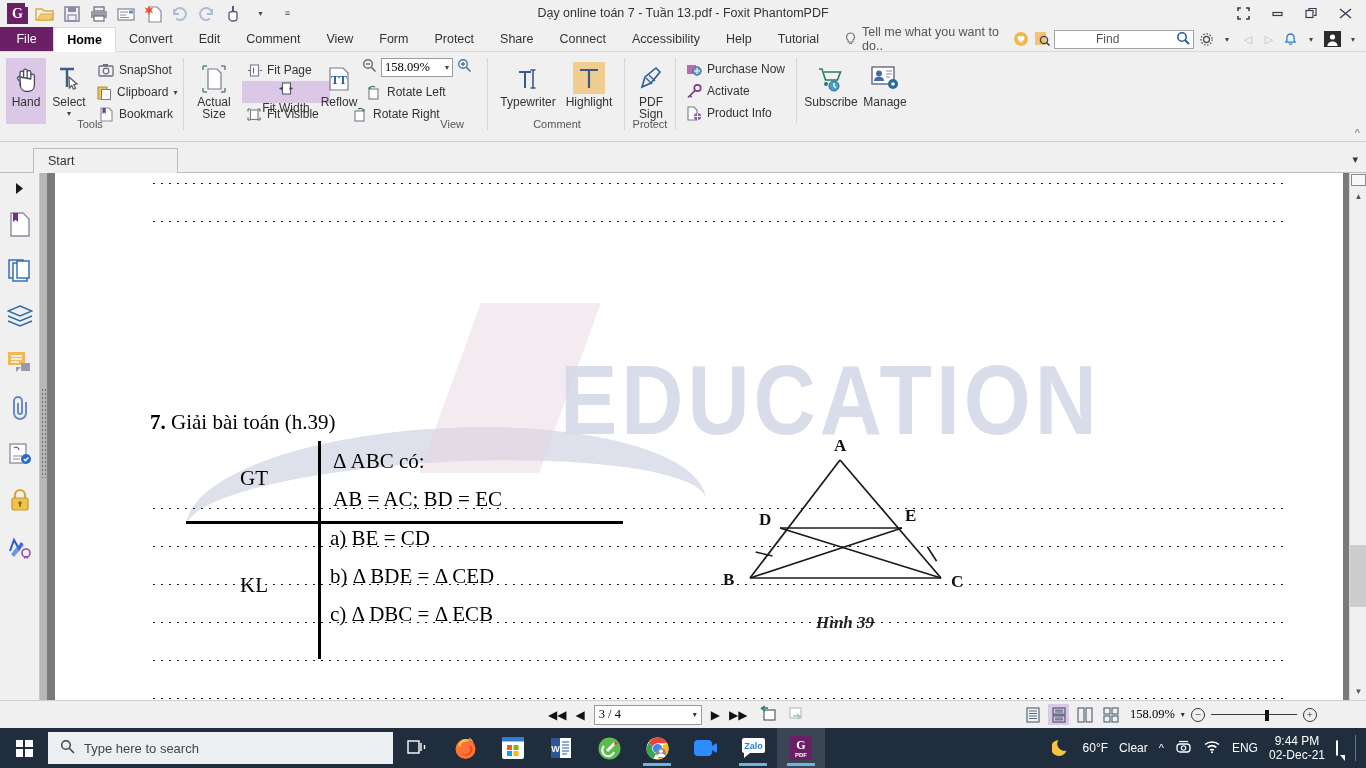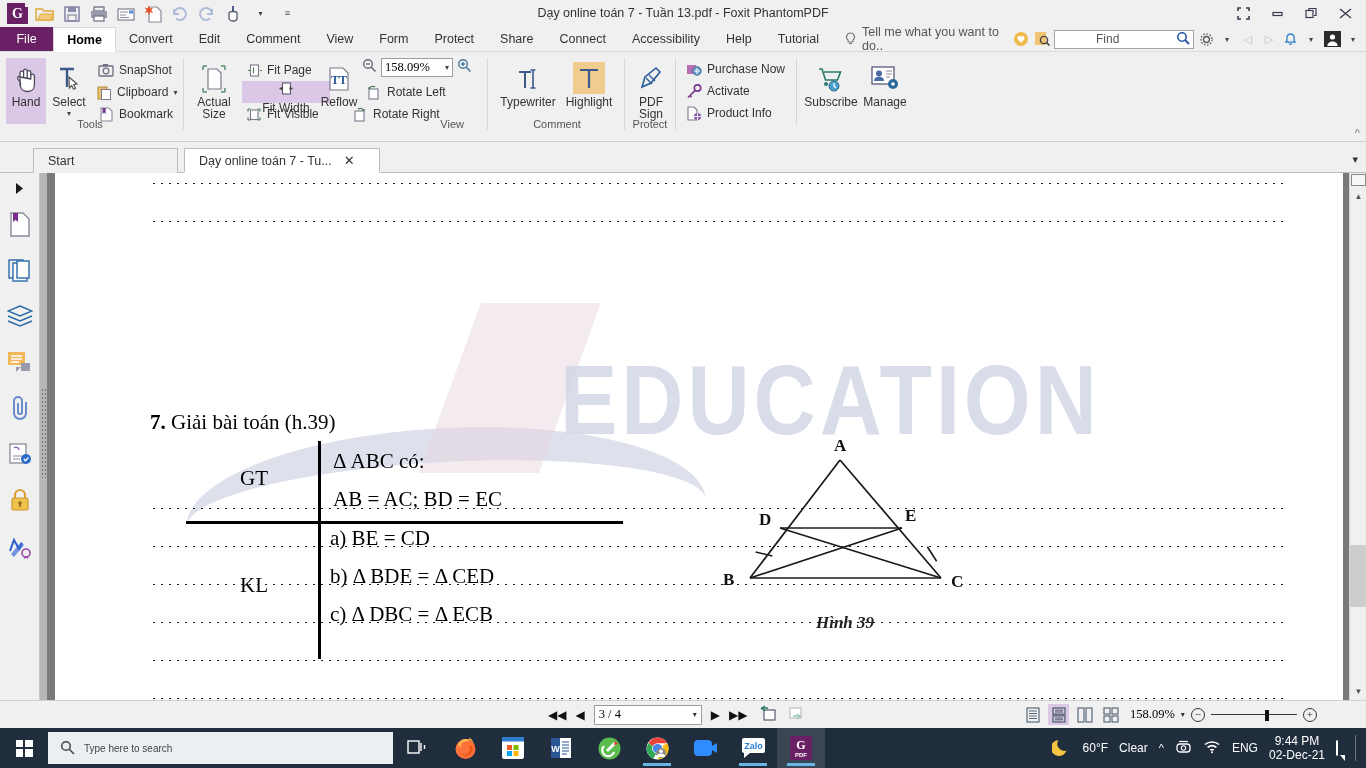--- a/index.html
+++ b/index.html
@@ -207,21 +207,21 @@
   .taskbar {
     position: absolute; left: 0; top: 728px; width: 1366px; height: 40px;
     background: #1f2d3d; display: flex; align-items: center;
   }
   .startbtn { width: 48px; height: 40px; display: flex; align-items: center; justify-content: center; }
   .winlogo { width: 17px; height: 17px; display: grid; grid-template-columns: 1fr 1fr;
              grid-template-rows: 1fr 1fr; gap: 2px; }
   .winlogo i { background: #fff; display: block; }
   .tbsearch {
     width: 345px; height: 32px; background: #eceff1; display: flex; align-items: center;
-    gap: 9px; padding: 0 12px; color: #444; font-size: 10px;
+    gap: 9px; padding: 0 12px; color: #444; font-size: 13px;
   }
   .tbicons { display: flex; align-items: center; height: 40px; }
   .tbi { width: 48px; height: 40px; display: flex; align-items: center; justify-content: center; position: relative; }
   .tbi.open:after { content:""; position:absolute; left:10px; bottom:2px; width:28px; height:3px; background:#6cb4e4; }
   .tbi.active { background: rgba(255,255,255,.12); }
   .tray { margin-left: auto; display: flex; align-items: center; gap: 11px; padding-right: 10px;
           color: #fff; font-size: 12px; }
   .clock { text-align: center; line-height: 14px; font-size: 12px; }
   .traysep { width: 1px; height: 26px; background: rgba(255,255,255,.35); margin-left: 6px; }
   .notif { width: 18px; height: 15px; border: 1.6px solid #fff; border-radius: 2px; position: relative; }
@@ -657,24 +657,20 @@
       </div>
     </div>
 
     <div class="trialbar">Trial Expired</div>
     <div class="collapse-ribbon">^</div>
   </div>
 
   <div class="tabstrip">
     <div class="dtab" style="left:33px;width:145px">
       <span>Start</span>
-    </div>
-    <div class="dtab active" style="left:184px;width:196px">
-      <span>Dạy online toán 7 - Tu...</span>
-      <span class="x">✕</span>
     </div>
     <span class="caret" style="font-size:11px;color:#333">▾</span>
   </div>
 
   <div class="rail">
     <div class="rtop">
       <svg width="9" height="11" viewBox="0 0 9 11">
           <path d="M1 0l7 5.5L1 11z" fill="#1a1a1a"></path>
         </svg>
     </div>

